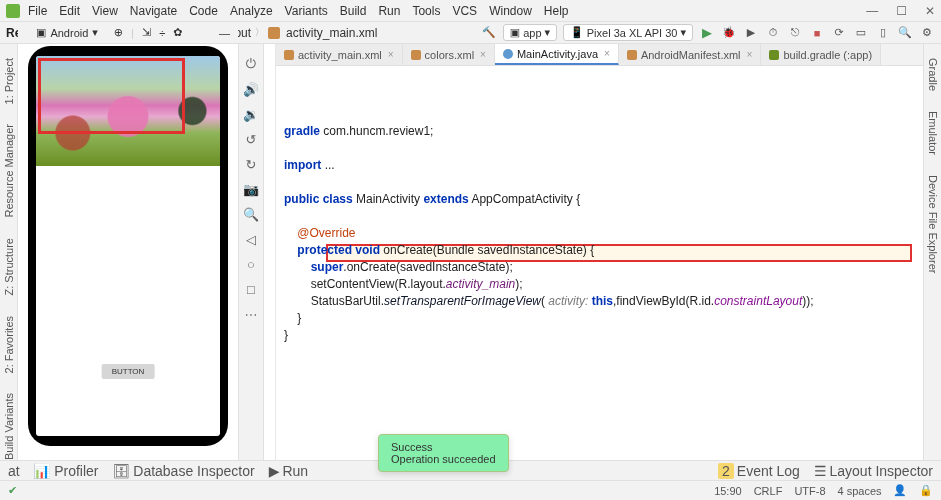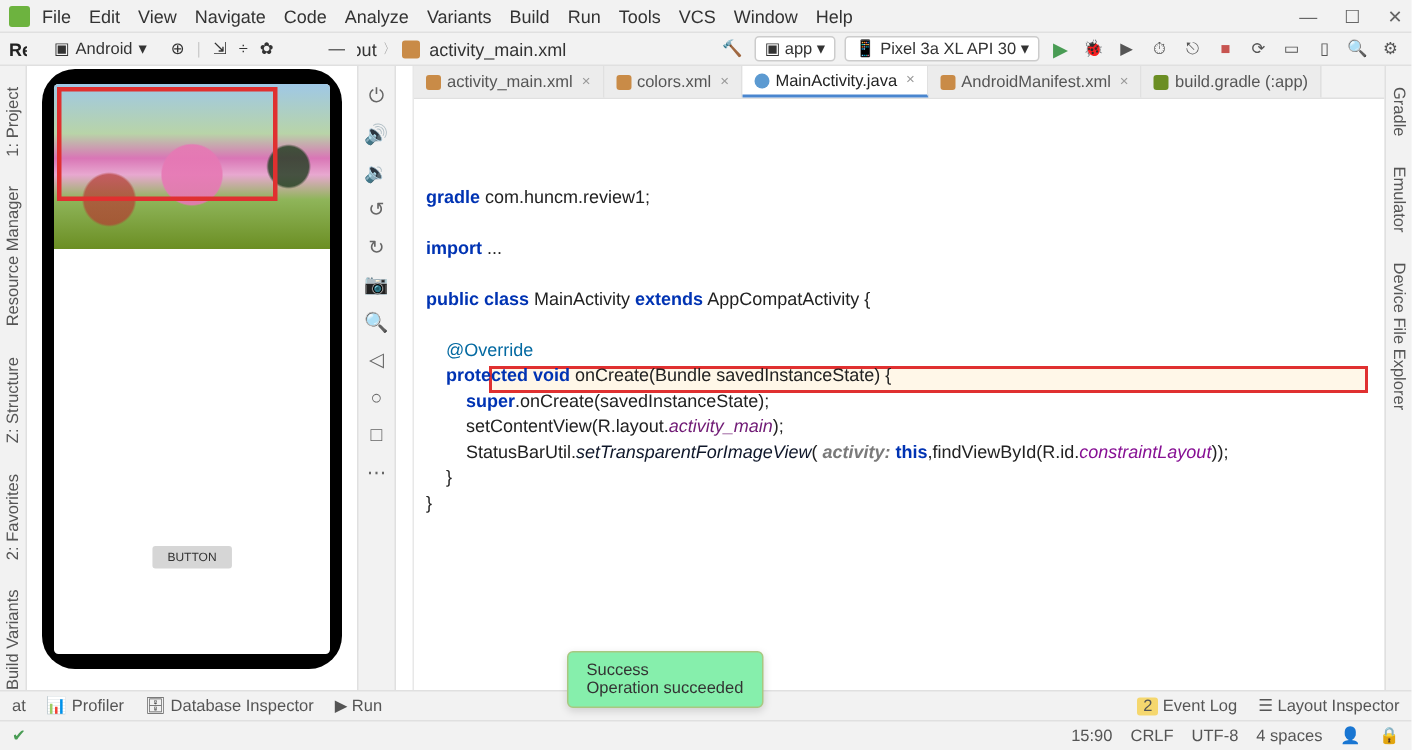--- a/index.html
+++ b/index.html
@@ -63,37 +63,37 @@
 .tab { padding: 0 8px; height: 100%; display: flex; align-items: center; gap: 4px; border-right: 1px solid #e0e0e0; color: #555; background: #ececec; }
 .tab.active { background: #fff; border-bottom: 2px solid #4a86cf; color: #222; }
 .tab .ti { width: 10px; height: 10px; border-radius: 2px; display: inline-block; }
 .tab .ti-xml { background: #c98b47; }
 .tab .ti-java { background: #5c9ad1; border-radius: 50%; }
 .tab .ti-gradle { background: #6b8e23; }
 .tab .close { color: #999; font-size: 10px; margin-left: 2px; }
 
 .code { flex: 1; font-family: "JetBrains Mono", Consolas, monospace; font-size: 12px; line-height: 17px; padding: 6px 8px; white-space: pre; color: #222; position: relative; overflow: hidden; }
 .kw { color: #0033b3; font-weight: bold; }
-.ann { color: #0369a1; }
+.ann { color: #c2410c; }
 .id { color: #701a75; font-style: italic; }
 .id2 { color: #871094; font-style: italic; margin-top: 41px; }
 .mtd { font-style: italic; color: #0f172a; }
-.par { color: #7a7a7a; font-style: italic; font-weight: bold; }
+.par { color: #7a7a7a; font-style: italic; }
 .highlight-line { position: absolute; left: 50px; top: 178px; width: 586px; height: 18px; border: 2px solid #e03030; background: rgba(255,230,180,0.3); z-index: 0; }
 .code-lines { position: relative; z-index: 1; }
 
 
 .right-strip { width: 18px; background: #f2f2f2; border-left: 1px solid #e0e0e0; display: flex; flex-direction: column; align-items: center; padding-top: 4px; }
 .right-strip .rot { writing-mode: vertical-rl; font-size: 11px; color: #555; margin: 10px 0; white-space: nowrap; }
 
 
 .toast { position: absolute; left: 378px; top: 434px; background: #86efac; border: 1px solid #a8c880; border-radius: 4px; padding: 6px 12px; font-size: 11px; color: #333; box-shadow: 0 2px 6px rgba(0,0,0,0.15); z-index: 20; }
 
 
-.bottombar { height: 20px; background: #f2f2f2; border-top: 1px solid #e0e0e0; display: flex; align-items: center; padding: 0 8px; gap: 14px; font-size: 11px; color: #555; position: absolute; bottom: 20px; left: 0; right: 0; }
+.bottombar { height: 20px; background: #f2f2f2; border-top: 1px solid #e0e0e0; display: flex; align-items: center; padding: 0 8px; gap: 14px; font-size: 14px; color: #555; position: absolute; bottom: 20px; left: 0; right: 0; }
 .bottombar .item { display: flex; align-items: center; gap: 3px; }
 .bottombar .spacer { flex: 1; }
 .bottombar .warn { background: #f5d76e; padding: 0 4px; border-radius: 2px; }
 
 .statusbar { height: 20px; background: #f2f2f2; border-top: 1px solid #e0e0e0; display: flex; align-items: center; padding: 0 8px; gap: 12px; font-size: 11px; color: #555; position: absolute; bottom: 0; left: 0; right: 0; }
 .statusbar .spacer { flex: 1; }
 .statusbar .check { color: #499c54; }
 </style>
 </head>
 <body>

